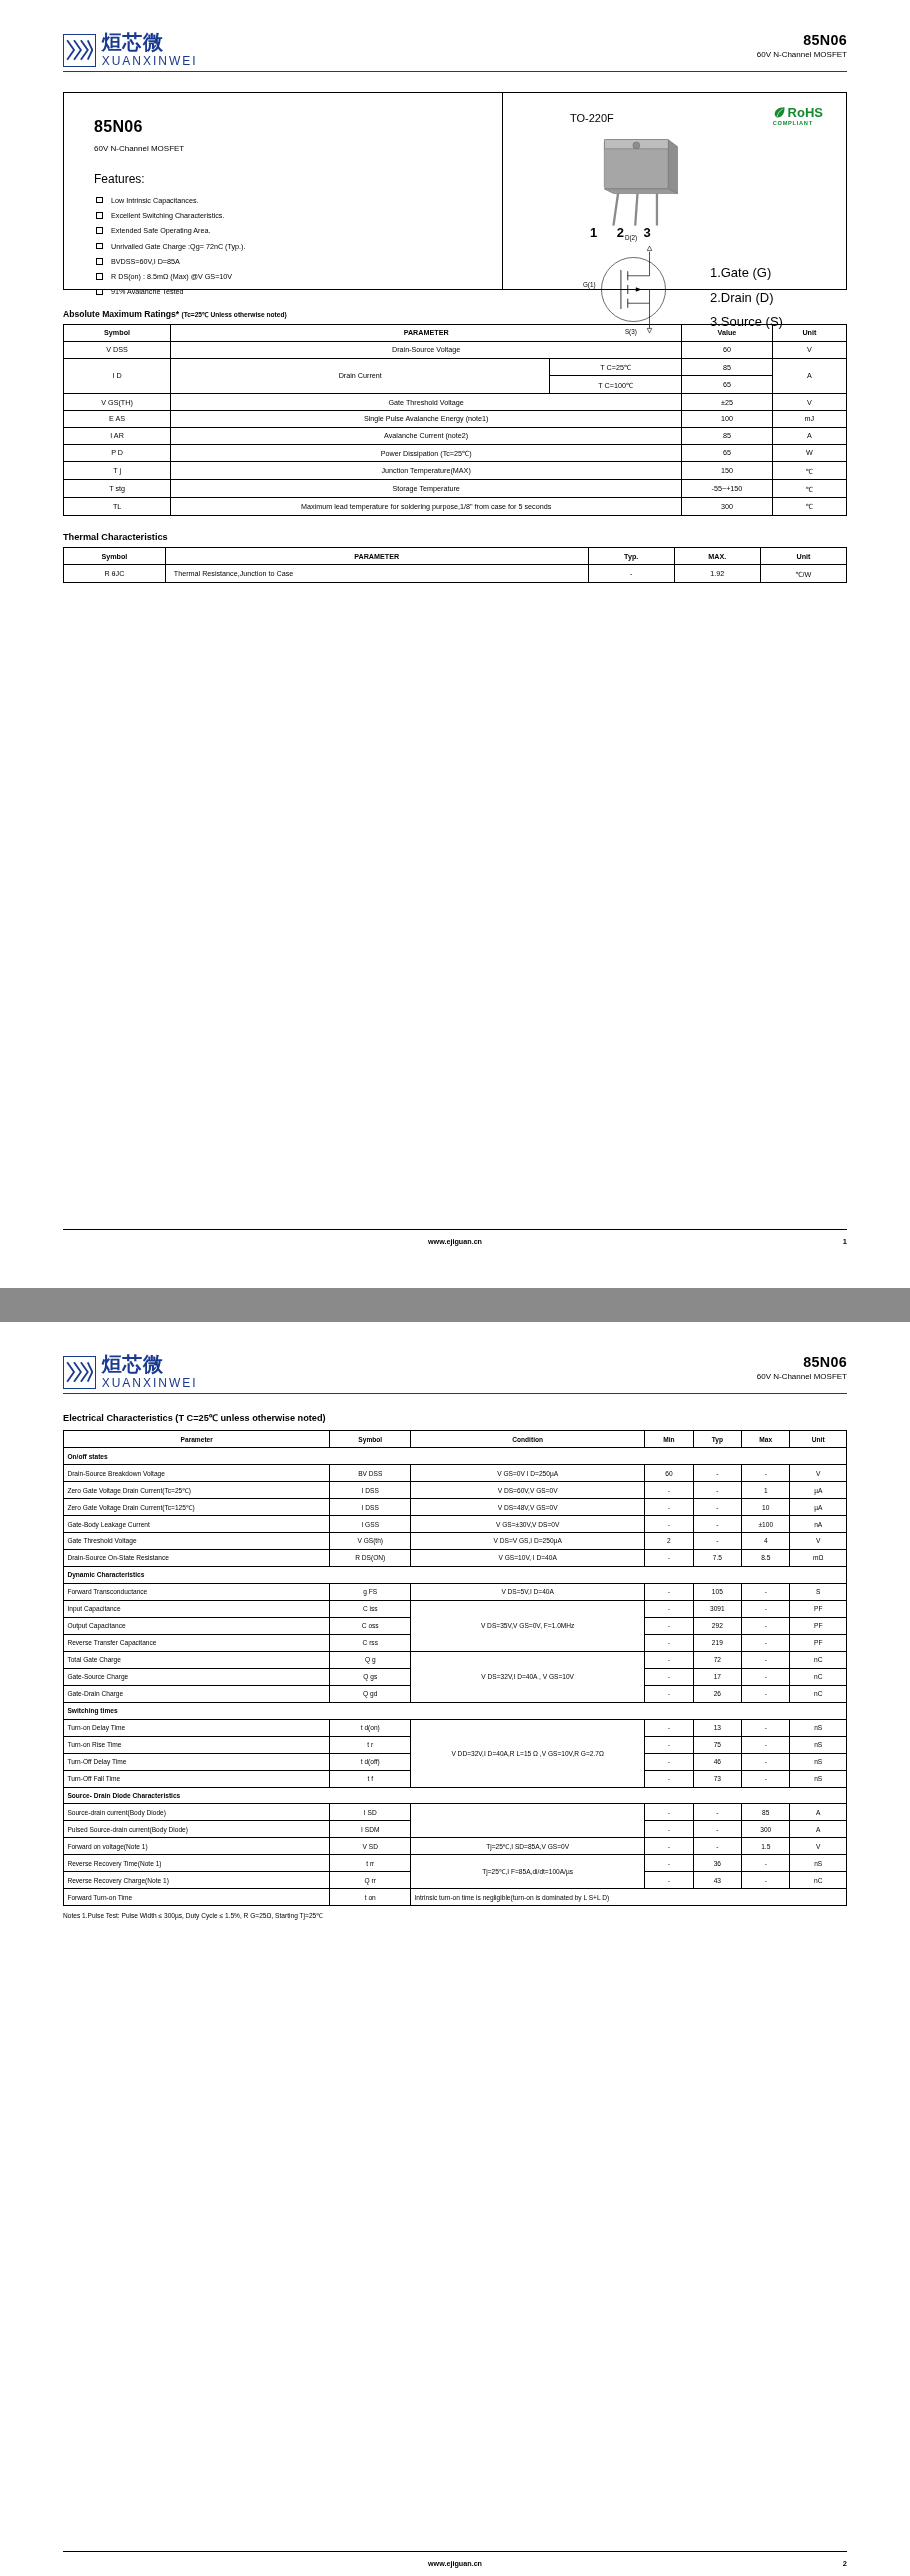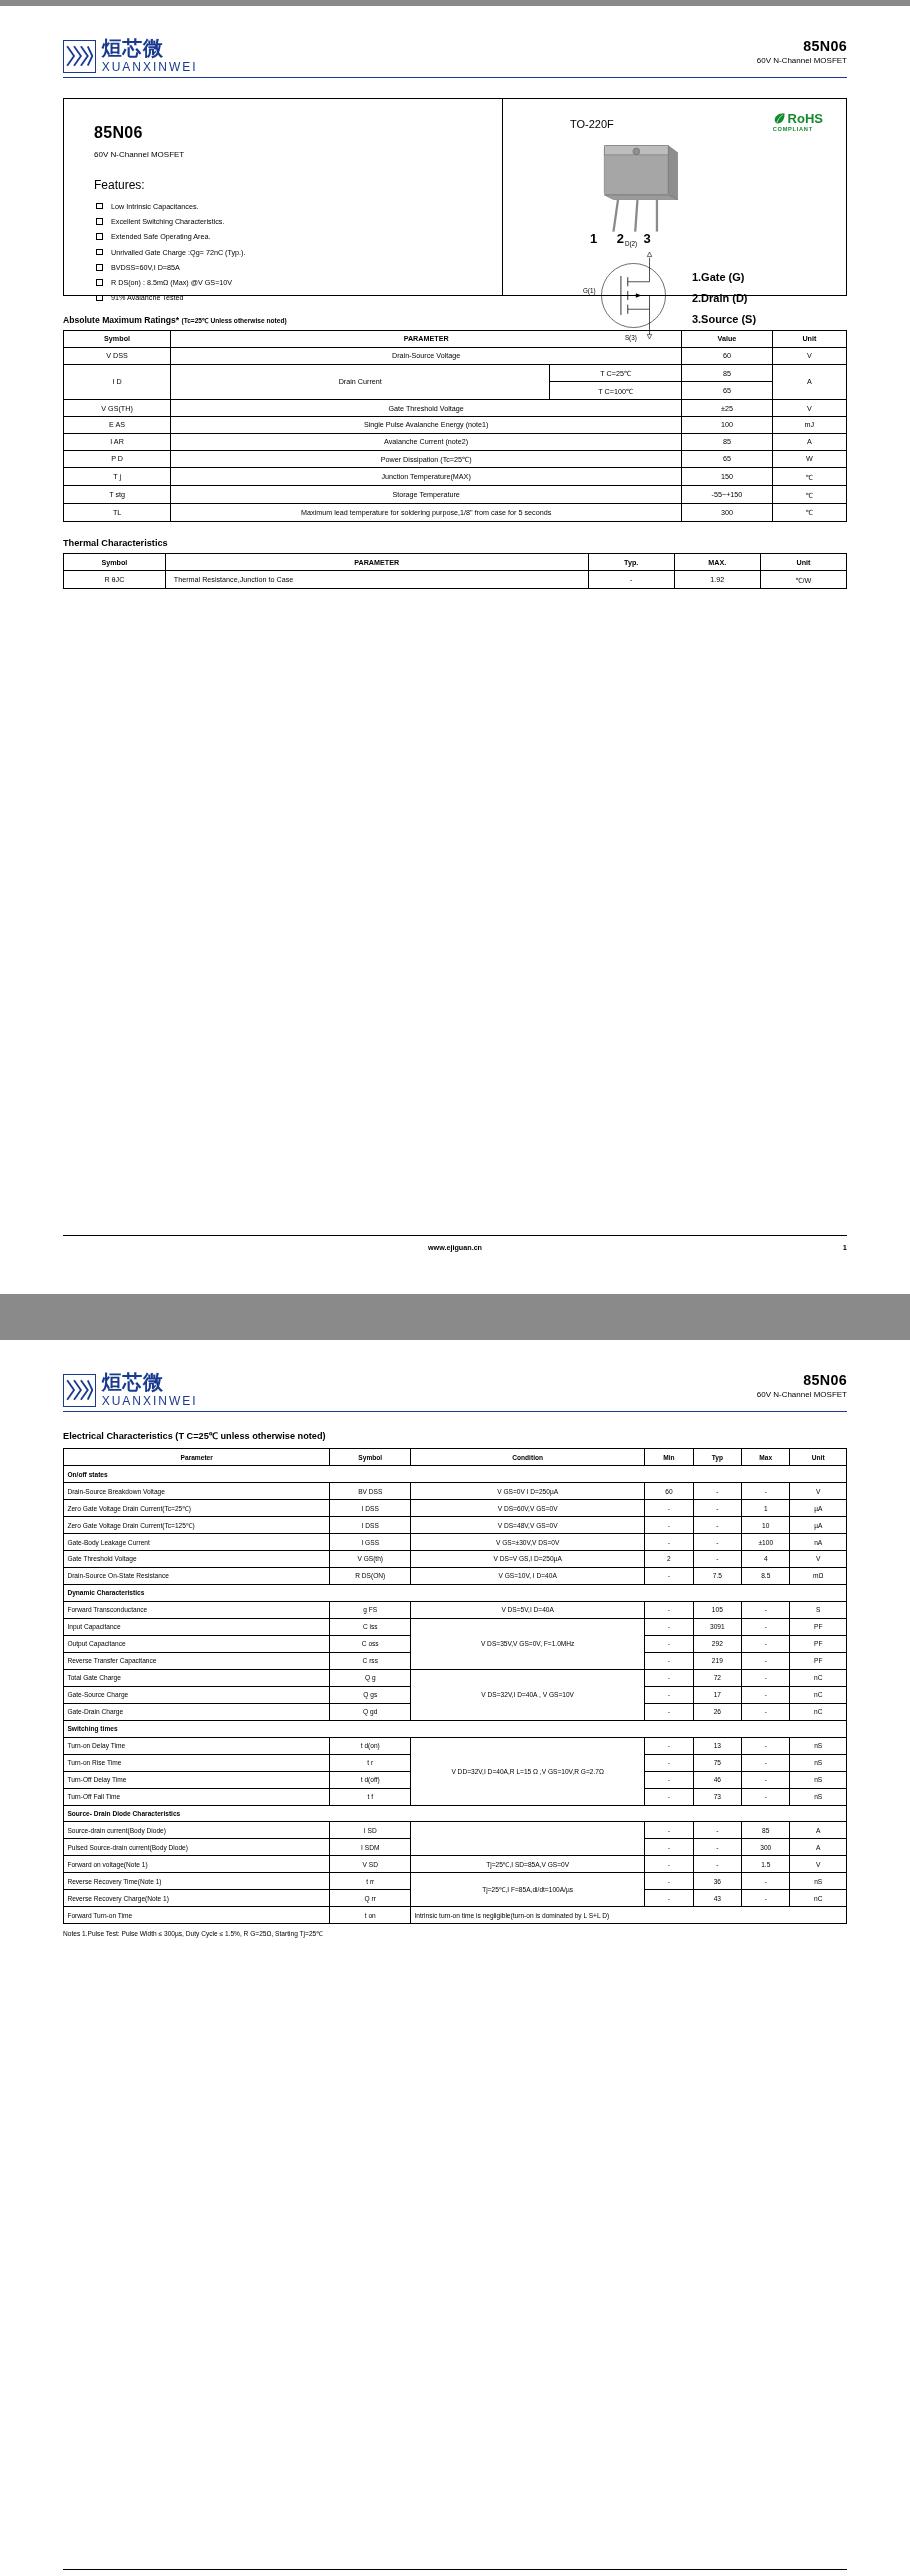--- a/index.html
+++ b/index.html
@@ -1,17 +1,17 @@
 <!DOCTYPE html>
 <html style="font-size:9.2px"><head>
 <meta charset="utf-8">
 <style>
   html,body{margin:0;padding:0;background:#8a8a8a;}
   body{font-family:"Liberation Sans", sans-serif;color:#000;}
-  .page{width:910px;background:#fff;margin:6px auto;position:relative;}
+  .page{width:910px;background:#fff;margin:0 auto;position:relative;}
   .sheet{width:910px;box-sizing:border-box;padding:32px 63px 0 63px;position:relative;}
   .sheet.p1{height:1288px;}
   .sheet.p2{height:1288px;}
 
   
   .hdr{display:flex;justify-content:space-between;align-items:flex-start;}
   .logo-wrap{display:flex;align-items:center;gap:5.7px;}
   .logo-box{width:33px;height:33px;border:1.7px solid #1a3a8f;display:flex;align-items:center;justify-content:center;box-sizing:border-box;}
   .logo-box svg{display:block;}
   .logo-text .cn{font-family:"DejaVu Sans", sans-serif;font-size:20px;font-weight:bold;color:#1a3a8f;line-height:1.05;letter-spacing:0.6px;}
@@ -34,21 +34,21 @@
 
   
   .pkg-label{position:absolute;left:67px;top:19.5px;font-size:11px;}
   .rohs{position:absolute;right:23px;top:12.6px;text-align:left;}
   .rohs .r1{font-size:13px;font-weight:bold;color:#138a2e;line-height:1;}
   .rohs .r2{font-size:5.7px;font-weight:bold;color:#138a2e;letter-spacing:0.7px;}
   .leaf{display:inline-block;vertical-align:-1.7px;margin-right:2.3px;}
   .pkg-svg{position:absolute;left:68px;top:41px;}
   .pins{position:absolute;left:87px;top:132px;font-size:13px;font-weight:bold;letter-spacing:8px;}
   .sym-svg{position:absolute;left:73px;top:145px;}
-  .pinlist{position:absolute;left:189px;top:168px;font-size:11px;line-height:1.9;font-weight:bold;}
+  .pinlist{position:absolute;left:207px;top:168px;font-size:13px;line-height:1.9;}
 
   
   h3.sect{font-size:8.6px;font-weight:bold;margin:19.5px 0 4.6px 0;}
   h3.sect .small{font-size:6.6px;font-weight:bold;}
   h3.sect2{font-size:9.2px;font-weight:bold;margin:16px 0 5.7px 0;}
   table{border-collapse:collapse;width:100%;font-size:7.2px;}
   table.amr td,table.amr th{border:0.6px solid #000;padding:3.4px 2.3px;text-align:center;}
   table.amr th{font-weight:bold;background:#fff;}
   table.amr td.param{text-align:center;}
 

